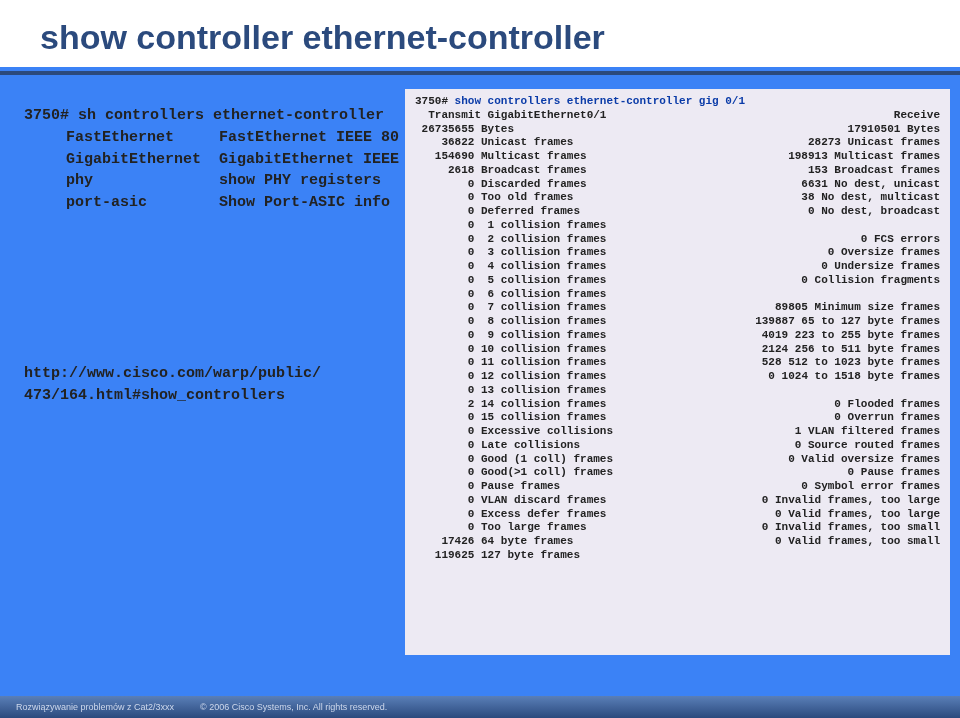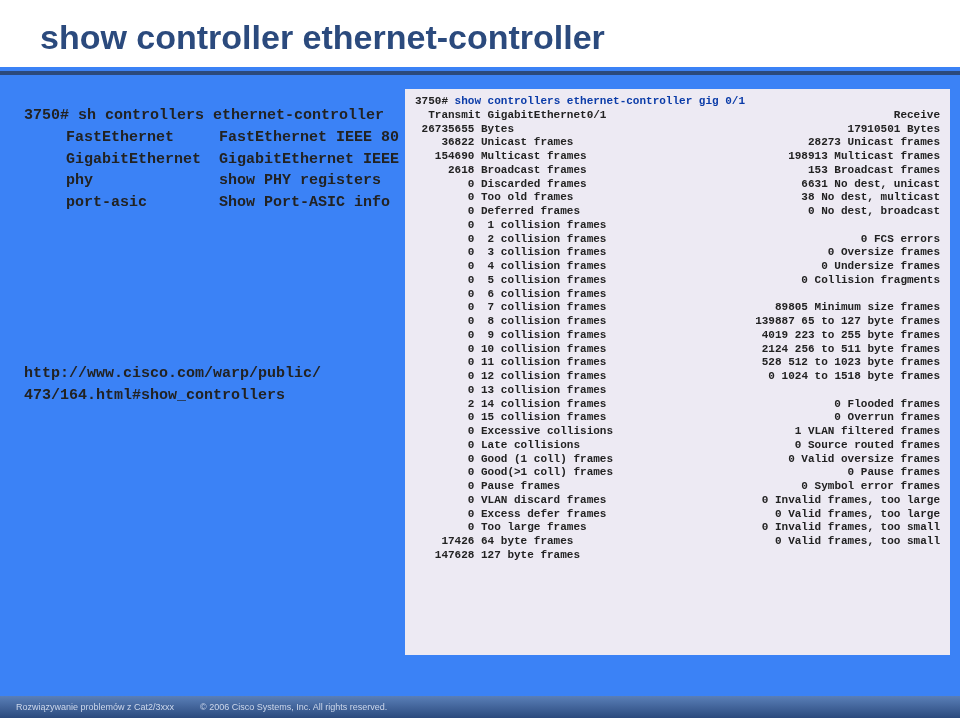--- a/index.html
+++ b/index.html
@@ -170,21 +170,21 @@
           </div>
           <div class="rp-row">
             <div class="rp-tx">        0 Too large frames</div>
             <div class="rp-rx">        0 Invalid frames, too small</div>
           </div>
           <div class="rp-row">
             <div class="rp-tx">    17426 64 byte frames</div>
             <div class="rp-rx">        0 Valid frames, too small</div>
           </div>
           <div class="rp-row">
-            <div class="rp-tx">   147628 127 byte frames</div>
+            <div class="rp-tx">   119625 127 byte frames</div>
             <div class="rp-rx"></div>
           </div>
         </div>
     </div>
 
   </div>
 
   <div class="footer">
     <span>Rozwiązywanie problemów z Cat2/3xxx</span>
     <span>© 2006 Cisco Systems, Inc. All rights reserved.</span>

